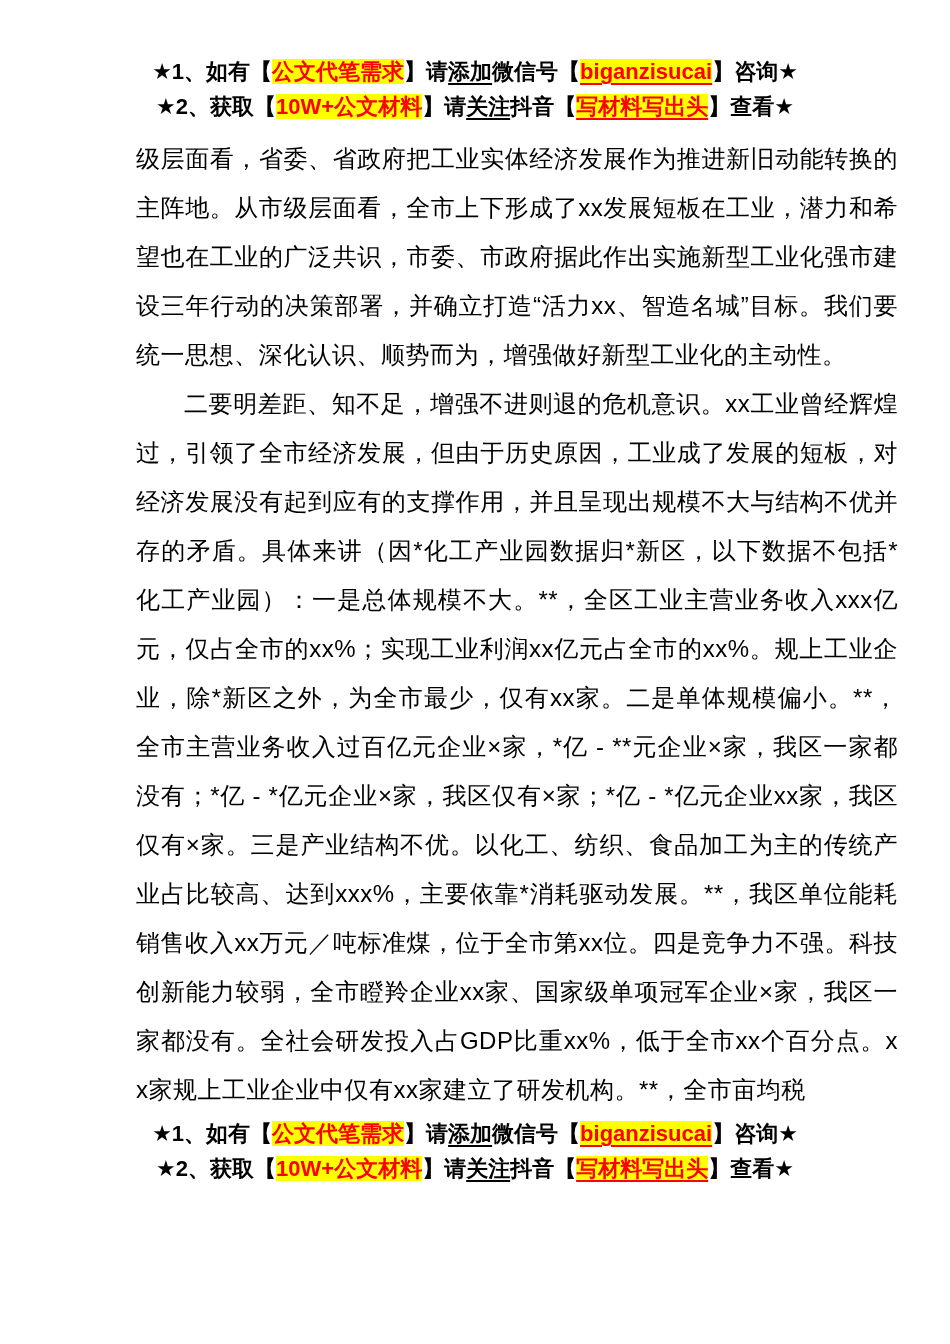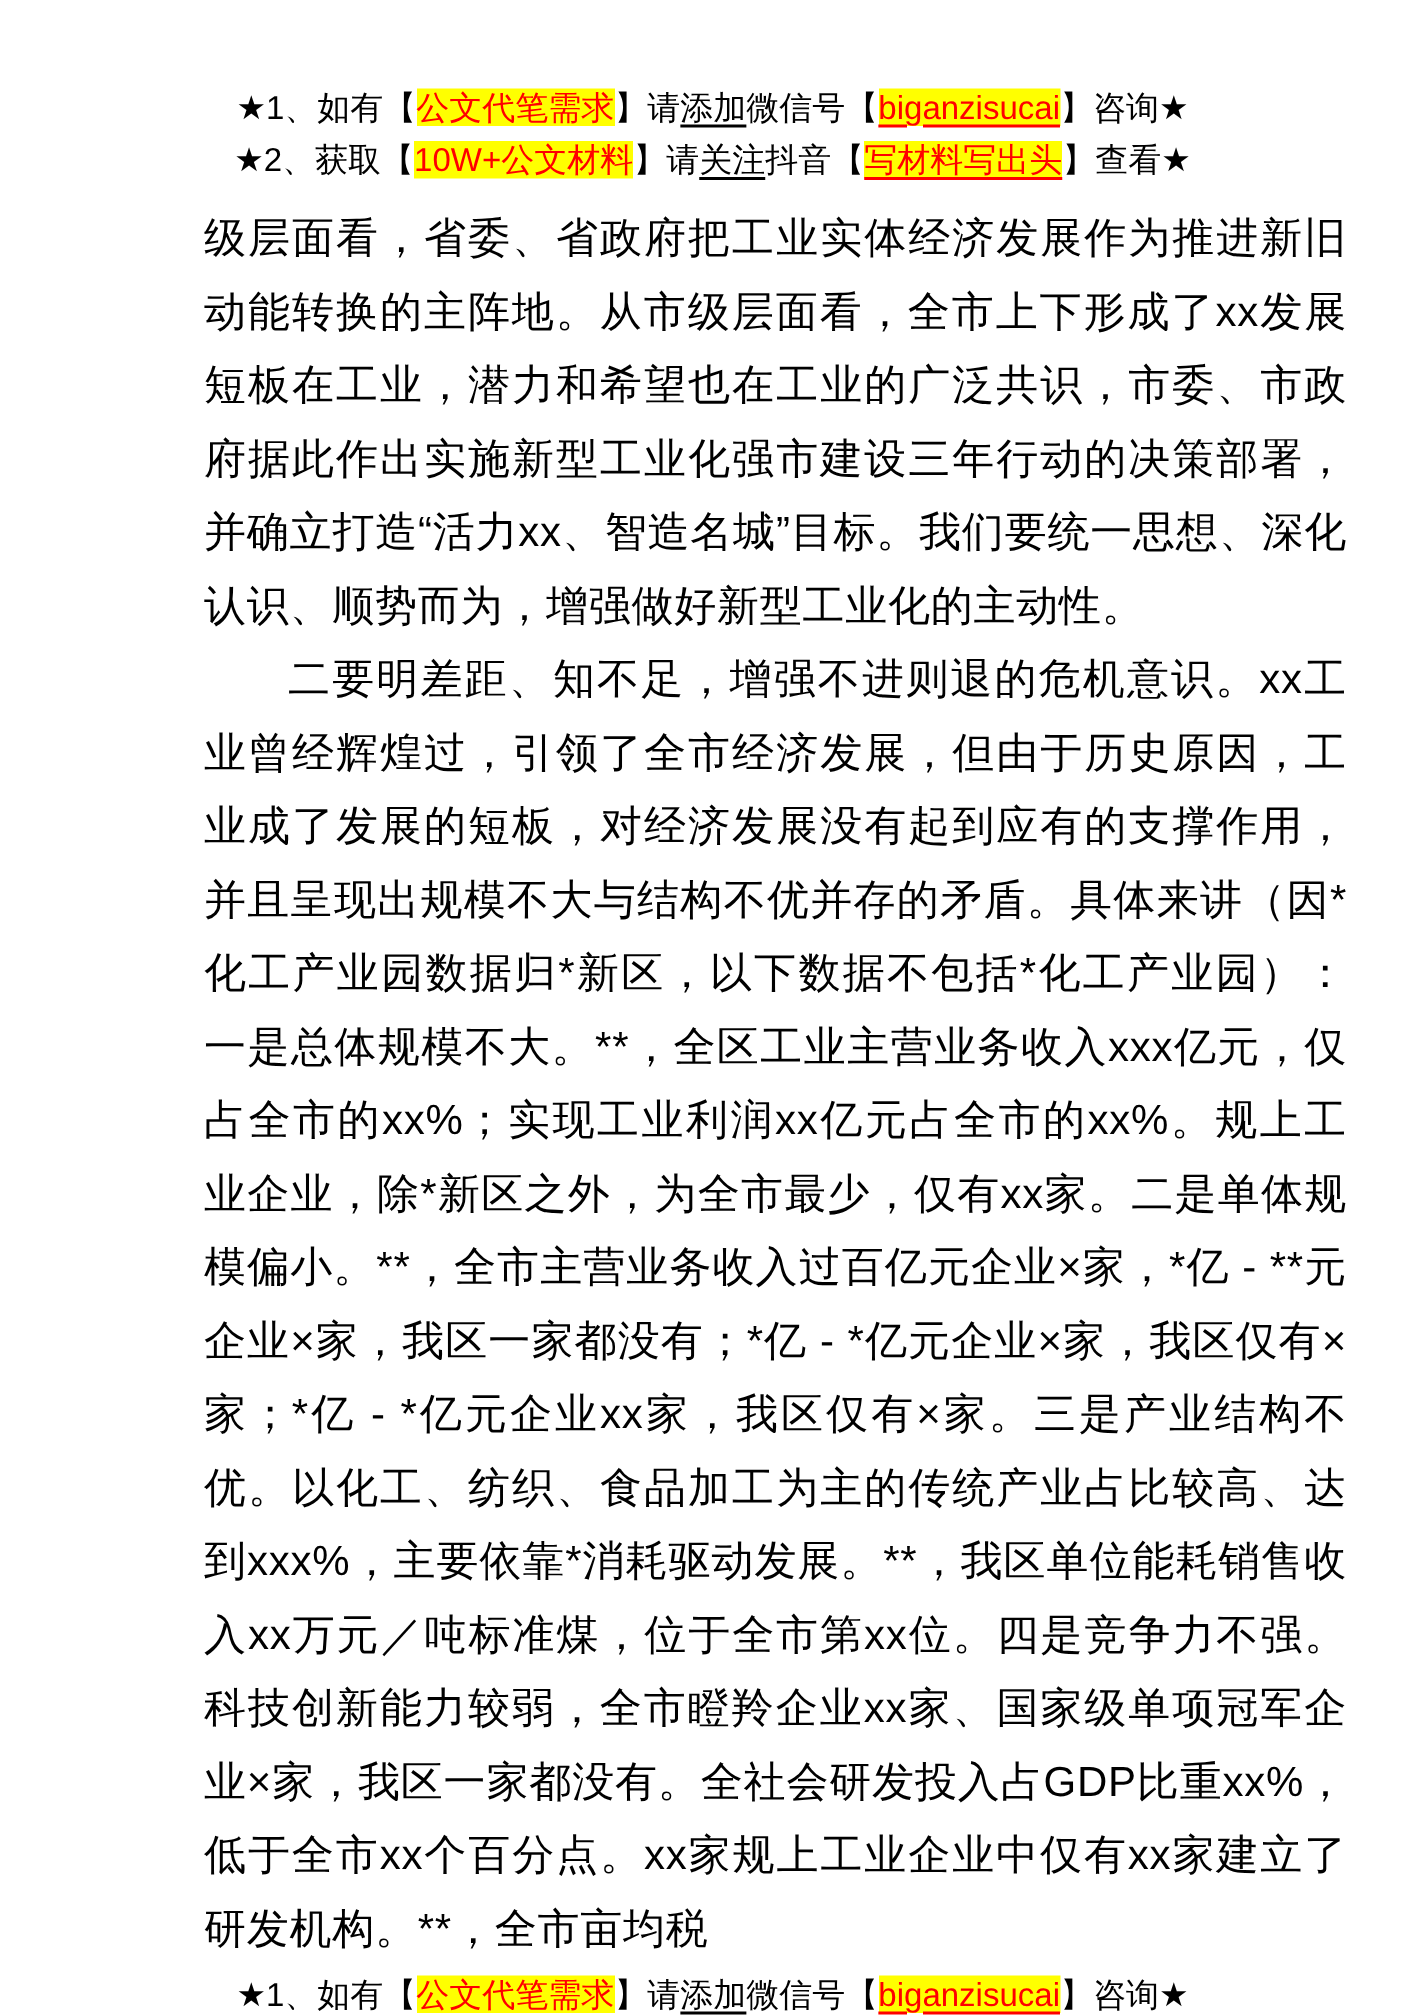--- a/index.html
+++ b/index.html
@@ -14,37 +14,37 @@
     margin: 0 auto;
     background: var(--page-bg, #ffffff);
     box-sizing: border-box;
     padding-top: 54px;
     overflow: hidden;
     font-family: "Liberation Sans", "DejaVu Sans", sans-serif;
     color: var(--text-color, #000000);
   }
   .banner {
     text-align: center;
-    font-weight: 400;
+    font-weight: 700;
     font-size: 22px;
     line-height: 35px;
     white-space: nowrap;
   }
   .banner-line { display: block; }
   .part { display: inline; }
   .part.hl { background: var(--hl-color, #ffff00); }
   .part.red { color: var(--red-color, #ff0000); }
   .part.u {
     text-decoration: underline;
     text-decoration-thickness: 2px;
     text-underline-offset: 4px;
   }
   .body-text {
     margin: 10px 52px 0 136px;
-    font-size: 28px;
+    font-size: 24px;
     line-height: 49px;
     text-align: justify;
     text-justify: inter-ideograph;
     letter-spacing: 0.5px;
     word-break: break-all;
   }
   .body-text p { margin: 0; padding: 0; }
   .body-text p.indent { text-indent: 2em; }
   .banner-bottom { margin-top: 2px; }
 </style>

